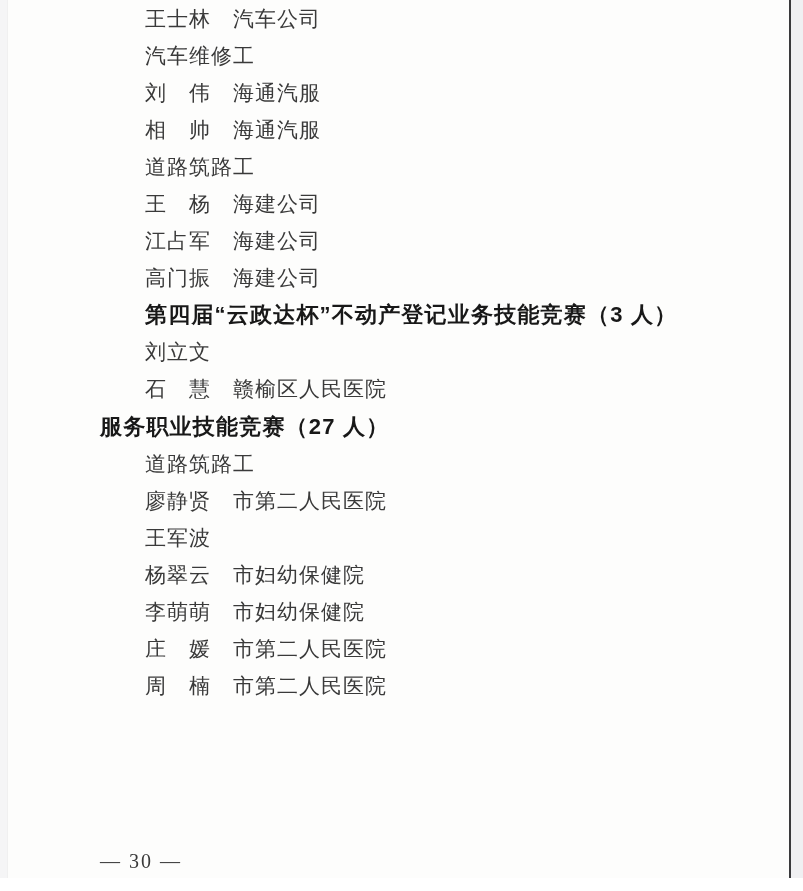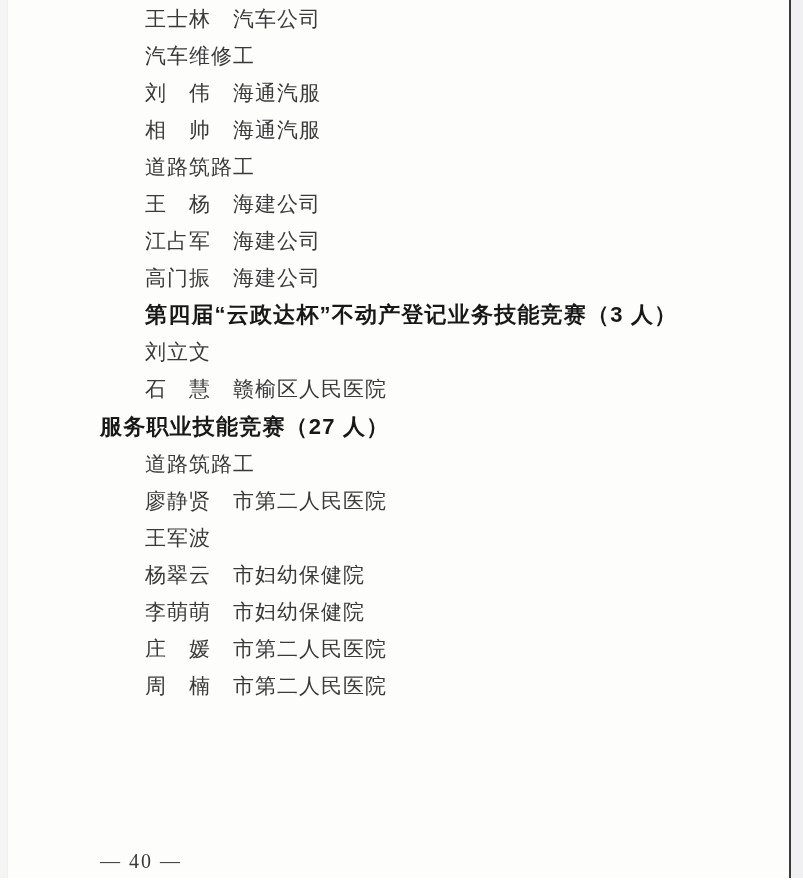--- a/index.html
+++ b/index.html
@@ -202,21 +202,21 @@
         </div>
         <div class="line entry indent">
           <span class="name">庄　媛</span>
           <span class="org">市第二人民医院</span>
         </div>
         <div class="line entry indent">
           <span class="name">周　楠</span>
           <span class="org">市第二人民医院</span>
         </div>
       </div>
-    <div class="page-footer">— 40 —</div>
+    <div class="page-footer">— 30 —</div>
   </div>
 
   <div class="left-strip"></div>
   <div class="page-edge-line"></div>
   <div class="right-strip"></div>
 
   <div class="status-bar">
     <div class="sb-icon dots-mark" style="left:624px;">
         <i></i>
       </div>

